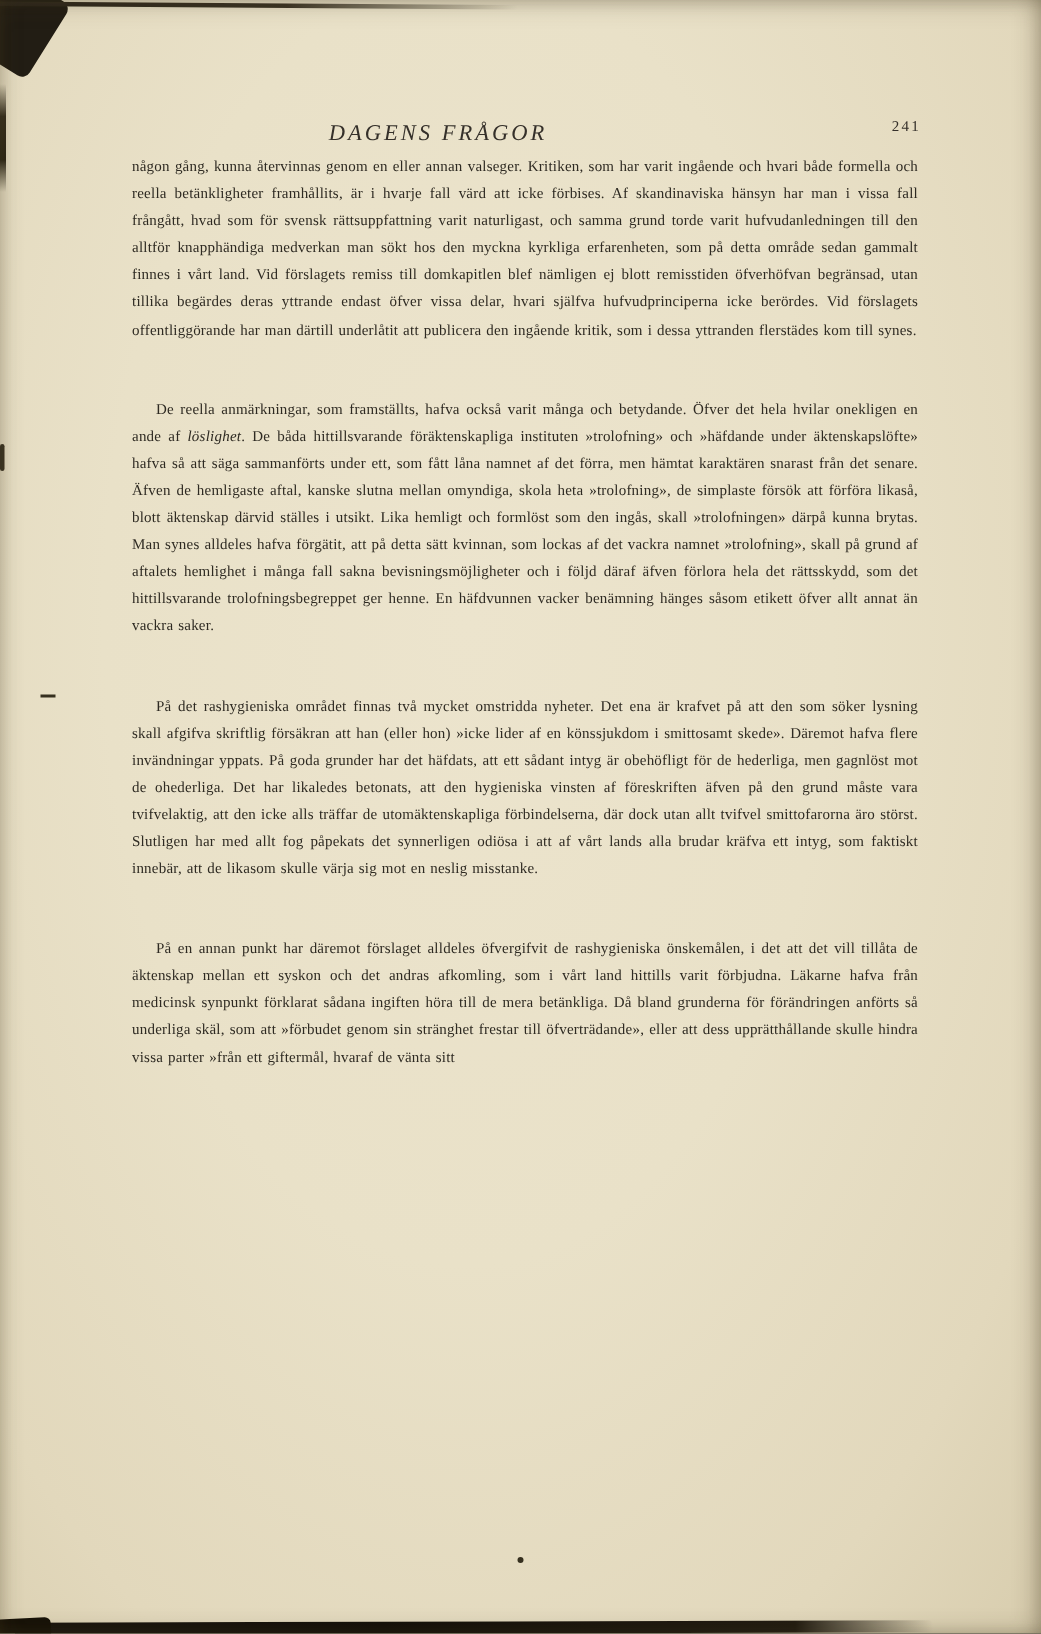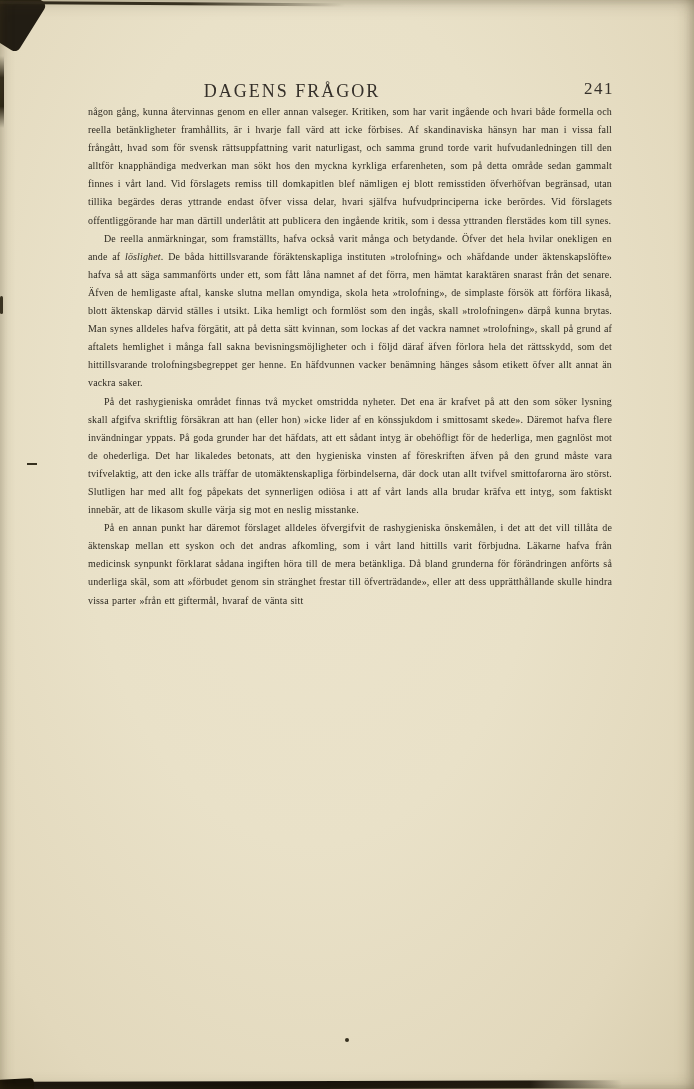--- a/index.html
+++ b/index.html
@@ -33,30 +33,31 @@
     position: absolute;
     top: 81px;
     left: 88px;
     width: 524px;
     height: 20px;
   }
   .running-title {
     position: absolute;
     left: 50%;
     transform: translateX(-50%) translateX(-58px);
-    font-size: 18px;
+    font-size: 15px;
     letter-spacing: 2px;
     white-space: nowrap;
     color: #35302a;
+    font-style: italic;
   }
   .page-number {
     position: absolute;
     right: -2px;
     top: -2px;
-    font-size: 17px;
+    font-size: 10px;
     letter-spacing: 1.5px;
     color: #35302a;
     text-align: right;
   }
 
   .page-text {
     position: absolute;
     top: 103px;
     left: 88px;
     width: 524px;
@@ -65,20 +66,21 @@
     text-align: justify;
     letter-spacing: 0.15px;
     word-spacing: 0.6px;
   }
   .para {
     margin: 0;
     padding: 0;
   }
   .para.indent {
     text-indent: 16px;
+    margin-top: 35px;
   }
   .ital {
     font-style: italic;
   }
 
   
   .artifact { position: absolute; pointer-events: none; }
   .artifact-corner-blob {
     top: -14px; left: -16px;
     width: 52px; height: 58px;

